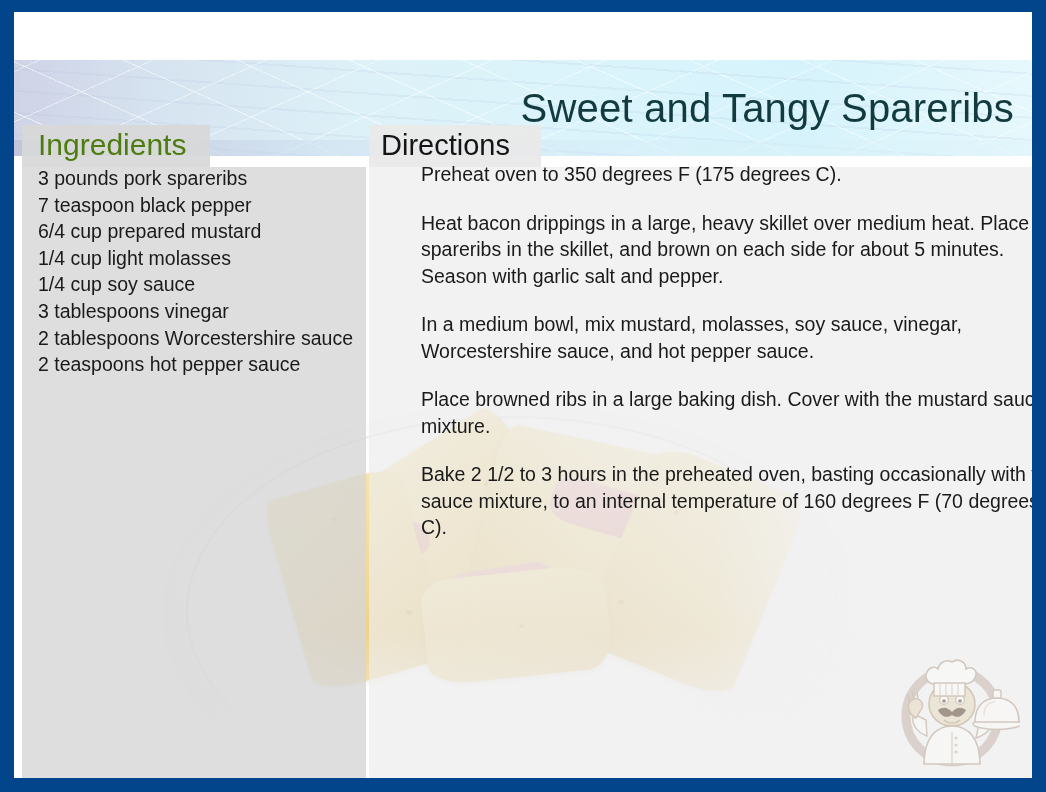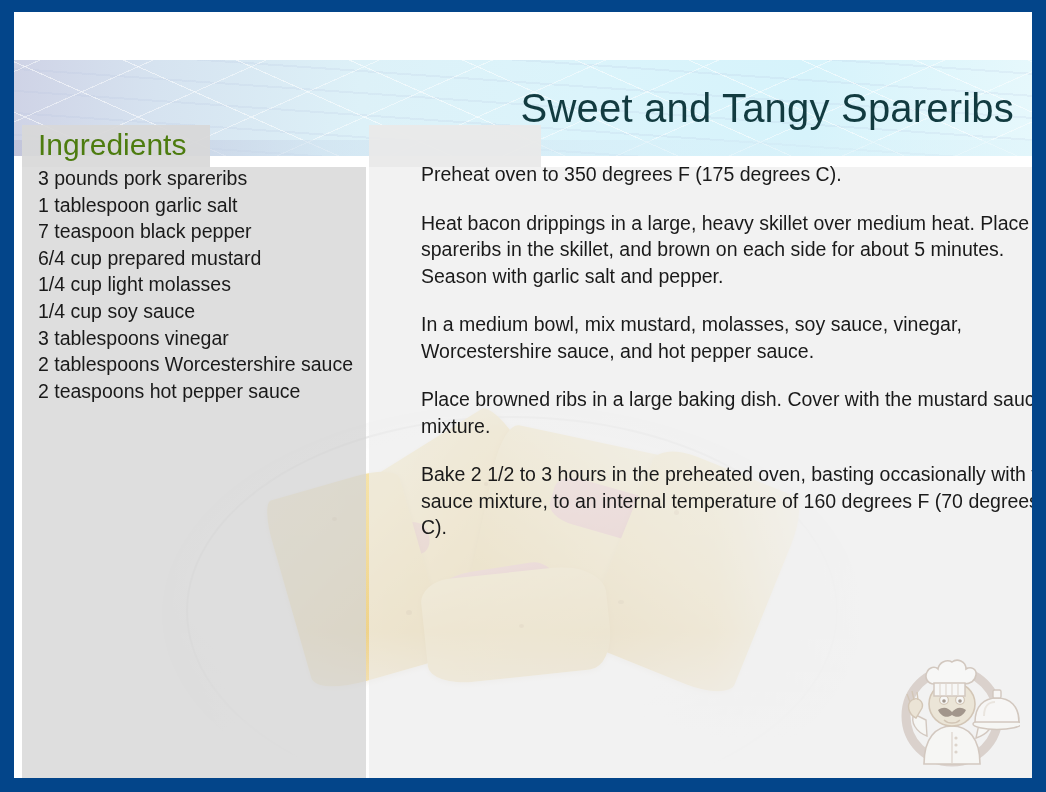--- a/index.html
+++ b/index.html
@@ -293,33 +293,33 @@
       <div id="banner-bottom-shade"></div>
       <h1 id="slide-title">Sweet and Tangy Spareribs</h1>
     </div>
 
     <div id="ingredients-panel">
       <div id="ingredients-heading-tab"></div>
       <h2 id="ingredients-heading">Ingredients</h2>
       <div id="ingredients-body"></div>
       <ul id="ingredients-list">
         <li>3 pounds pork spareribs</li>
-        <li>1 tablespoon garlic salt</li>
         <li>7 teaspoon black pepper</li>
         <li>6/4 cup prepared mustard</li>
         <li>1/4 cup light molasses</li>
         <li>1/4 cup soy sauce</li>
         <li>3 tablespoons vinegar</li>
         <li>2 tablespoons Worcestershire sauce</li>
         <li>2 teaspoons hot pepper sauce</li>
       </ul>
     </div>
 
     <div id="directions-panel">
       <div id="directions-heading-tab"></div>
+      <h2 id="directions-heading">Directions</h2>
       <div id="directions-body"></div>
       <div id="directions-steps">
         <p class="step">Preheat oven to 350 degrees F (175 degrees C).</p>
         <p class="step">Heat bacon drippings in a large, heavy skillet over medium heat. Place spareribs in the skillet, and brown on each side for about 5 minutes. Season with garlic salt and pepper.</p>
         <p class="step">In a medium bowl, mix mustard, molasses, soy sauce, vinegar, Worcestershire sauce, and hot pepper sauce.</p>
         <p class="step">Place browned ribs in a large baking dish. Cover with the mustard sauce mixture.</p>
         <p class="step">Bake 2 1/2 to 3 hours in the preheated oven, basting occasionally with the sauce mixture, to an internal temperature of 160 degrees F (70 degrees C).</p>
       </div>
     </div>
 

